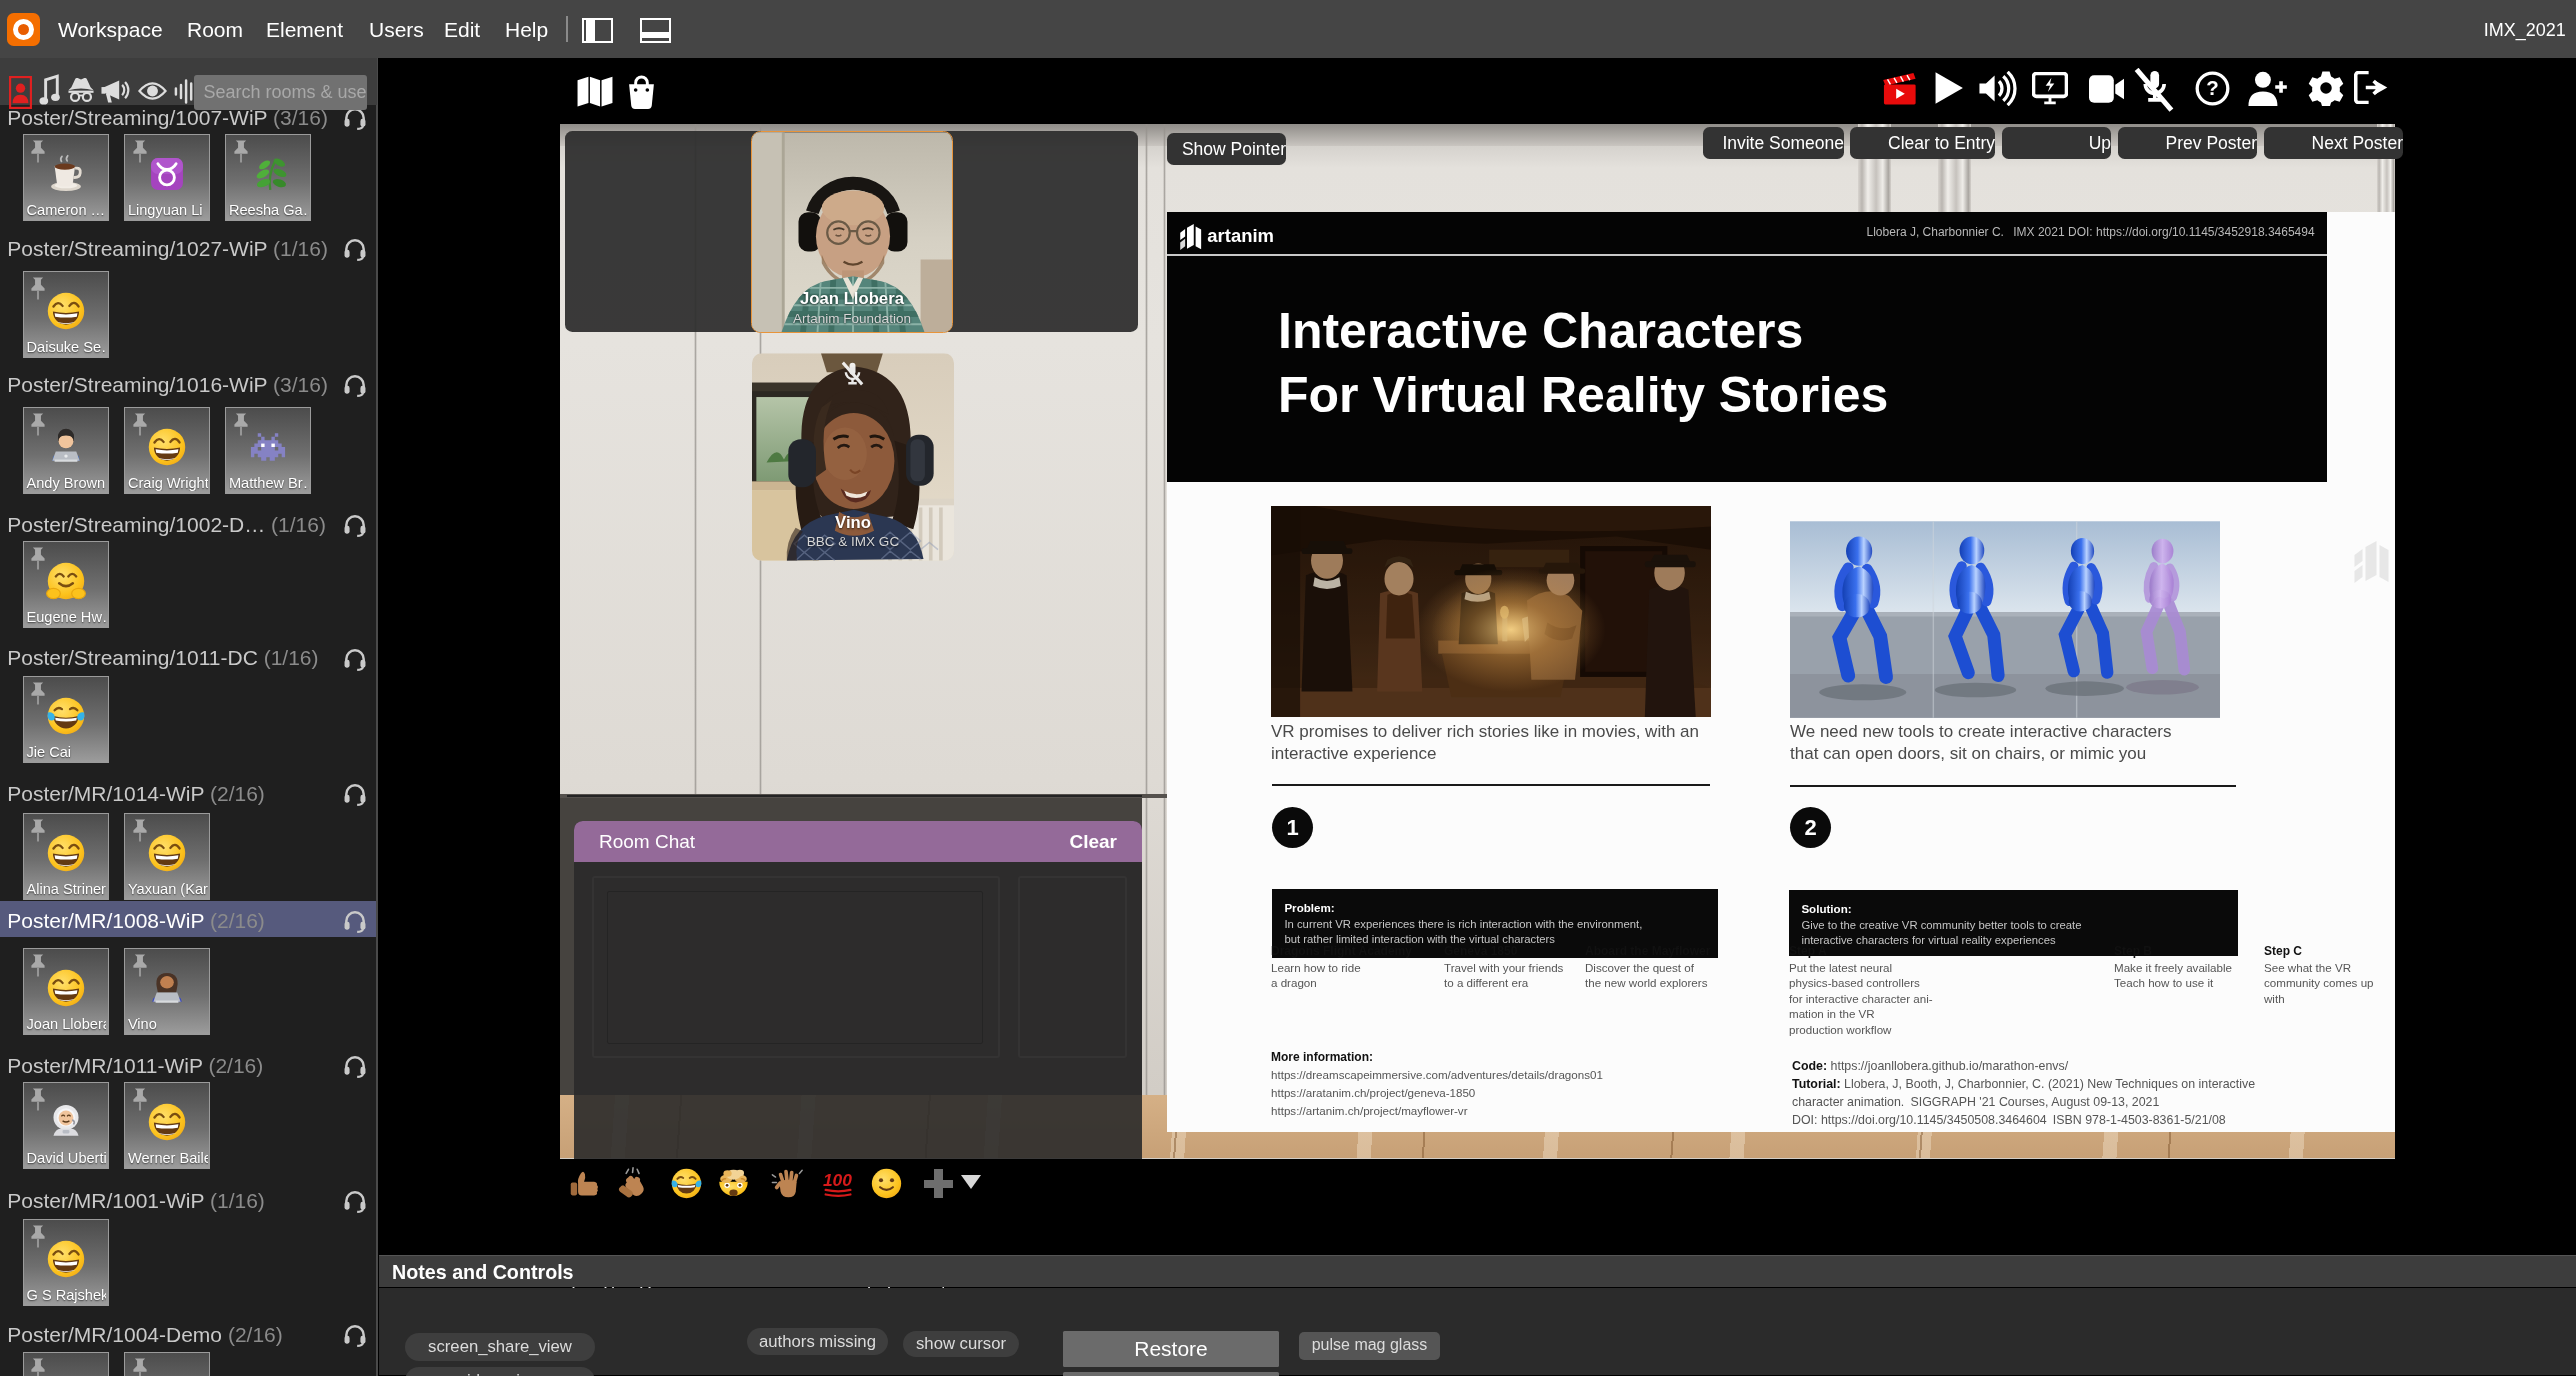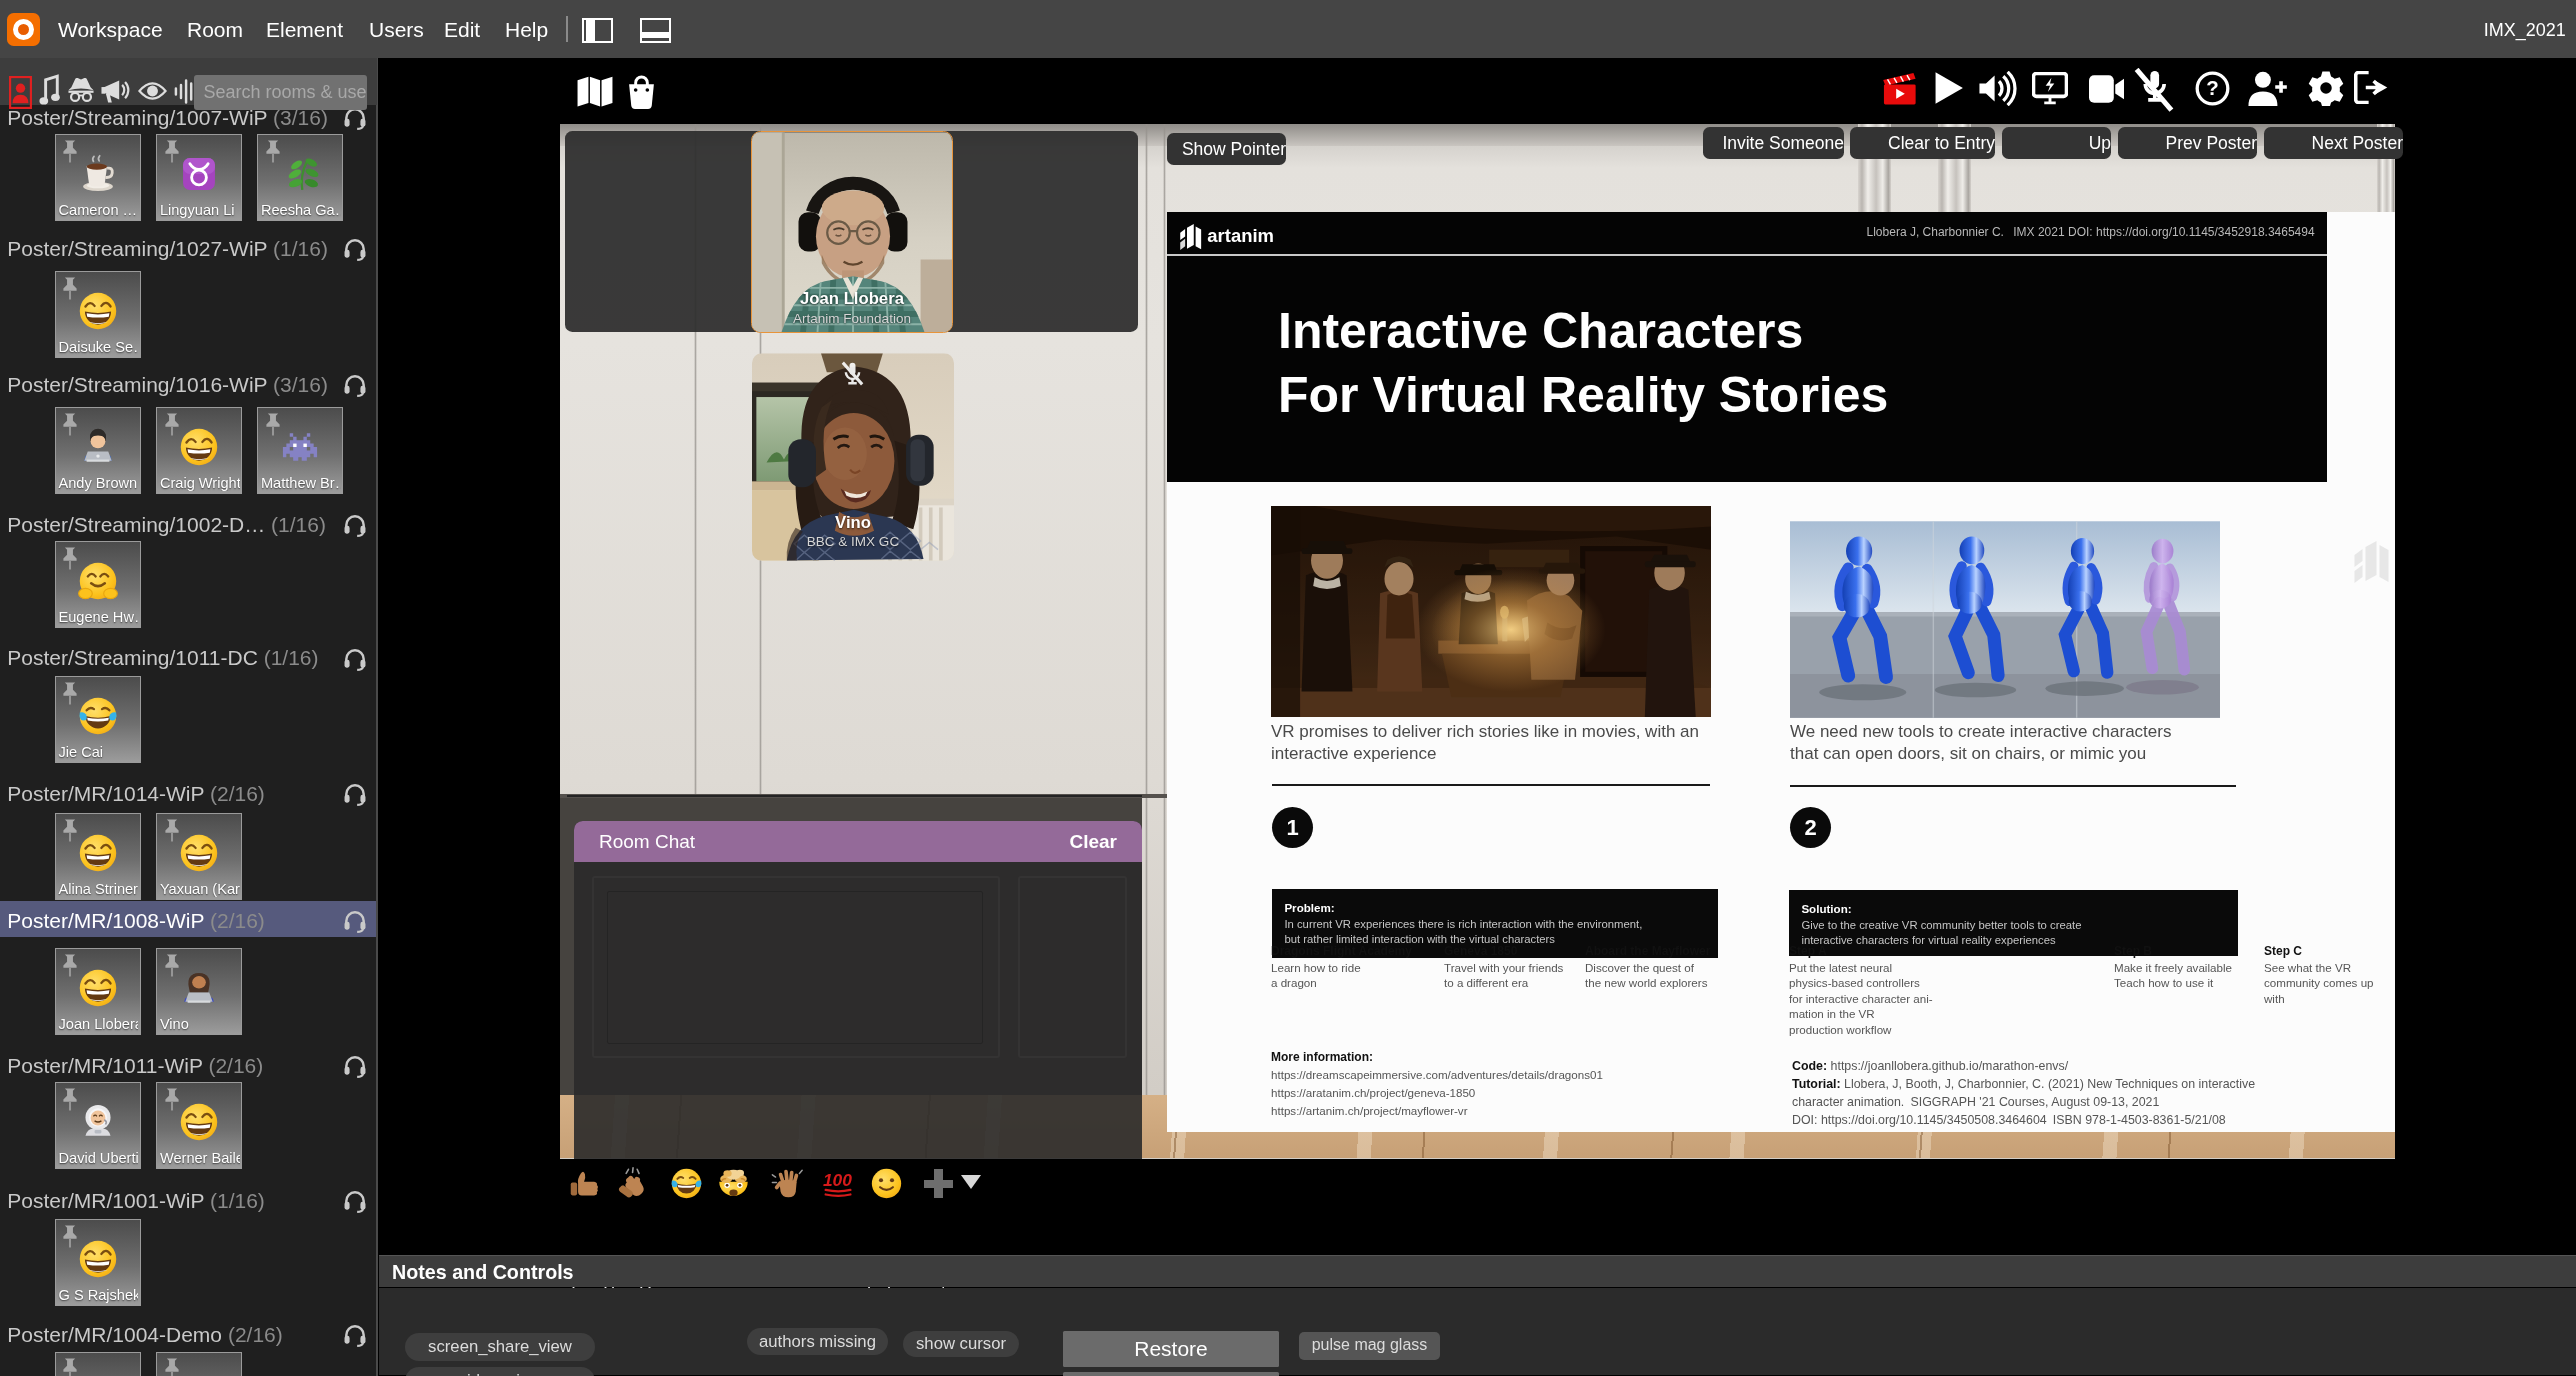--- a/index.html
+++ b/index.html
@@ -17,21 +17,21 @@
 #imx{position:absolute;right:10.2px;top:0;height:58px;line-height:61px;color:#fff;font-size:18px;}
 
 
 #sidebar{position:absolute;left:0;top:58px;width:377px;height:1318px;background:#1f1f1f;overflow:hidden;}
 #sidedivider{position:absolute;left:376px;top:58px;width:2.2px;height:1318px;background:#4a4a4a;}
 #sidetop{position:absolute;left:0;top:0px;width:377px;height:47px;background:#3d3d3d;z-index:30;}
 #searchbox{position:absolute;left:194px;top:16.7px;width:173px;height:35px;background:#717171;border-radius:2.9px;color:#a8a8a8;font-size:18px;line-height:35px;padding-left:9.5px;white-space:nowrap;overflow:hidden;}
 .roomtitle{position:absolute;left:7.3px;width:370px;height:35px;color:#c9c9c9;font-size:21px;line-height:35px;white-space:nowrap;}
 .roomtitle .cnt{color:#8b8b8b;}
 .selrow{position:absolute;left:0;width:377px;height:36px;background:#565a7d;}
-.tile{position:absolute;width:86px;height:87px;border:1.5px solid #9b9b9b;background:linear-gradient(to bottom,#4c4c4c 0%,#6f6f6f 55%,#9c9c9c 100%);margin-left:32px;}
+.tile{position:absolute;width:86px;height:87px;border:1.5px solid #9b9b9b;background:linear-gradient(to bottom,#4c4c4c 0%,#6f6f6f 55%,#9c9c9c 100%);}
 .tname{position:absolute;left:2.9px;bottom:2.2px;width:80px;color:#fff;font-size:14.6px;white-space:nowrap;overflow:hidden;text-shadow:0 0.7px 1.5px rgba(0,0,0,.6);}
 .pin{position:absolute;left:3.6px;top:3.6px;width:22px;height:25px;opacity:.95;}
 .temoji{position:absolute;left:50%;top:46%;transform:translate(-50%,-50%);}
 .hset{position:absolute;left:342px;width:26px;height:26px;}
 
 
 #main{position:absolute;left:379px;top:58px;width:2197px;height:1318px;background:#000;}
 #scene{position:absolute;left:181px;top:66px;width:1835px;height:1035px;overflow:hidden;background:linear-gradient(to bottom,#b3afab 0,#cfccc7 13px,#e4e1dc 44px,#e6e3de 218px,#dedad4 655px,#d2cdc6 968px);}
 .molding{position:absolute;top:0;height:976px;width:33px;background:linear-gradient(to right,#d8d4cf 0%,#b9b5b0 12%,#f0eeea 30%,#c6c2bd 55%,#efede9 75%,#aaa6a1 92%,#d5d1cc 100%);}
 .mold2{position:absolute;top:0;height:971px;width:2.9px;background:linear-gradient(to right,rgba(150,146,141,.0),rgba(150,146,141,.75) 50%,rgba(150,146,141,0));}

